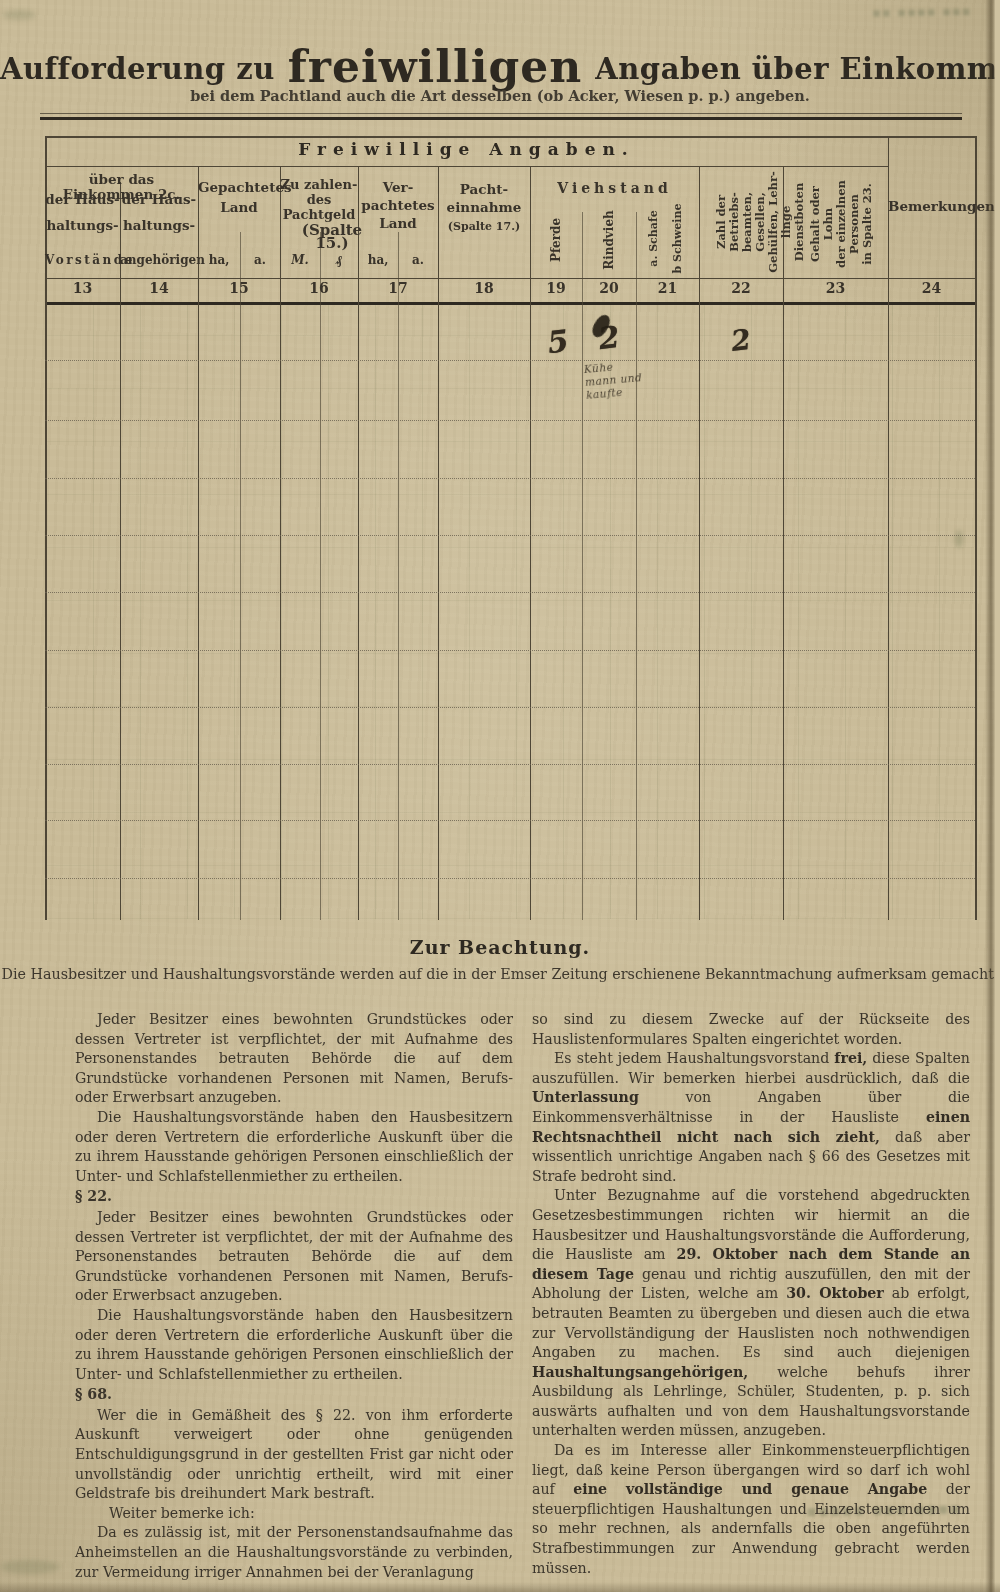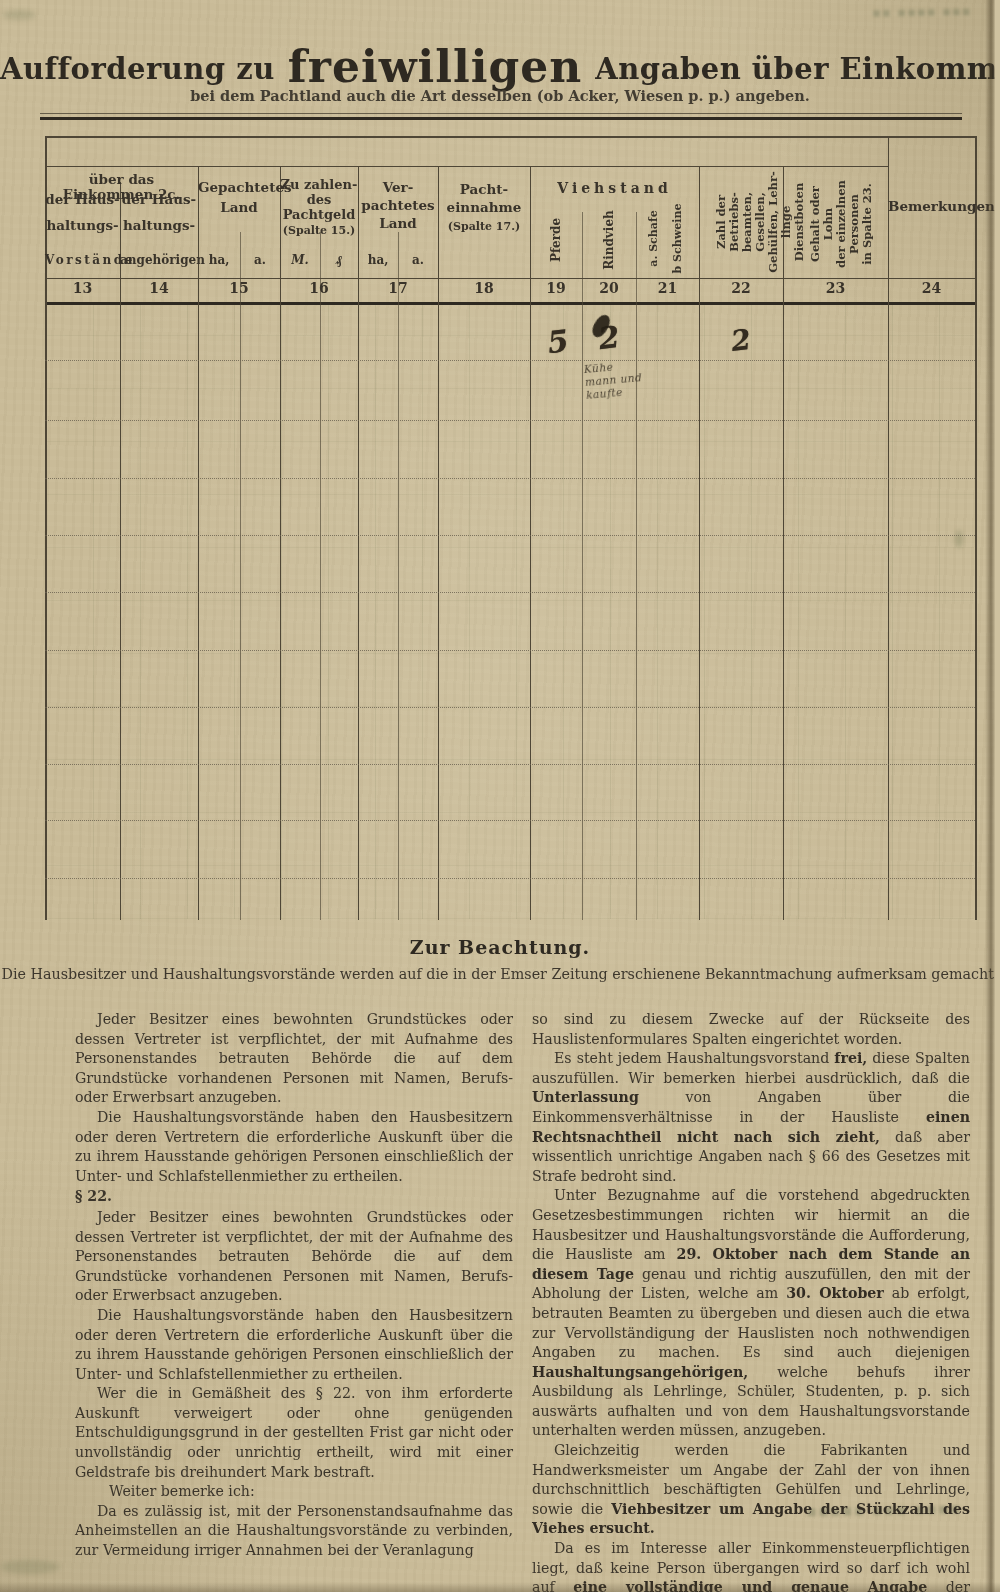--- a/index.html
+++ b/index.html
@@ -116,40 +116,41 @@
     <div class="vline thin" style="left:353px;top:96px;height:688px;"></div>
     <div class="vline" style="left:393px;top:30px;height:754px;"></div>
     <div class="vline" style="left:485px;top:30px;height:754px;"></div>
     <div class="vline thin" style="left:537px;top:76px;height:708px;"></div>
     <div class="vline thin" style="left:591px;top:76px;height:708px;"></div>
     <div class="vline" style="left:654px;top:30px;height:754px;"></div>
     <div class="vline" style="left:738px;top:30px;height:754px;"></div>
     <div class="vline" style="left:843px;top:0;height:784px;"></div>
     <div class="vline" style="left:930px;top:0;height:784px;width:1.5px;"></div>
 
+    <div class="band-title">Freiwillige Angaben.</div>
 
     <div class="cell h14" style="left:0;top:36px;width:153px;">über das Einkommen 2c.</div>
 
     <div class="cell h14" style="left:0;top:56px;width:75px;">der Haus-</div>
     <div class="cell h14" style="left:0;top:82px;width:75px;">haltungs-</div>
     <div class="cell h12 spaced" style="left:0;top:118px;width:75px;">Vorstände</div>
 
     <div class="cell h14" style="left:75px;top:56px;width:78px;">der Haus-</div>
     <div class="cell h14" style="left:75px;top:82px;width:78px;">haltungs-</div>
     <div class="cell h12" style="left:75px;top:118px;width:78px;">angehörigen</div>
 
     <div class="cell h14" style="left:153px;top:44px;width:82px;">Gepachtetes</div>
     <div class="cell h14" style="left:153px;top:64px;width:82px;">Land</div>
     <div class="cell h12" style="left:153px;top:118px;width:42px;">ha,</div>
     <div class="cell h12" style="left:195px;top:118px;width:40px;">a.</div>
 
     <div class="cell h12" style="left:235px;top:42px;width:78px;font-size:13px;">Zu zahlen-</div>
     <div class="cell h12" style="left:235px;top:57px;width:78px;font-size:13px;">des</div>
     <div class="cell h12" style="left:235px;top:72px;width:78px;font-size:13px;">Pachtgeld</div>
-    <div class="cell h12" style="left:235px;top:88px;width:78px;font-size:11px;">(Spalte 15.)</div>
+    <div class="cell h12" style="left:248px;top:88px;width:78px;font-size:15px;">(Spalte 15.)</div>
     <div class="cell h12" style="left:235px;top:118px;width:40px;font-style:italic;">M.</div>
     <div class="cell h12" style="left:275px;top:118px;width:38px;font-style:italic;">₰</div>
 
     <div class="cell h14" style="left:313px;top:44px;width:80px;">Ver-</div>
     <div class="cell h14" style="left:313px;top:62px;width:80px;">pachtetes</div>
     <div class="cell h14" style="left:313px;top:80px;width:80px;">Land</div>
     <div class="cell h12" style="left:313px;top:118px;width:40px;">ha,</div>
     <div class="cell h12" style="left:353px;top:118px;width:40px;">a.</div>
 
     <div class="cell h14" style="left:393px;top:46px;width:92px;text-align:center;">Pacht-</div>
@@ -216,29 +217,29 @@
 
   <div class="notice-head">Zur Beachtung.</div>
   <div class="notice-line">Die Hausbesitzer und Haushaltungsvorstände werden auf die in der Emser Zeitung erschienene Bekanntmachung aufmerksam gemacht.</div>
 
   <div class="tcol left-col">
     <p>Jeder Besitzer eines bewohnten Grundstückes oder dessen Vertreter ist verpflichtet, der mit Aufnahme des Personenstandes betrauten Behörde die auf dem Grundstücke vorhandenen Personen mit Namen, Berufs- oder Erwerbsart anzugeben.</p>
     <p>Die Haushaltungsvorstände haben den Hausbesitzern oder deren Vertretern die erforderliche Auskunft über die zu ihrem Hausstande gehörigen Personen einschließlich der Unter- und Schlafstellenmiether zu ertheilen.</p>
     <p class="shead">§ 22.</p>
     <p>Jeder Besitzer eines bewohnten Grundstückes oder dessen Vertreter ist verpflichtet, der mit der Aufnahme des Personenstandes betrauten Behörde die auf dem Grundstücke vorhandenen Personen mit Namen, Berufs- oder Erwerbsact anzugeben.</p>
     <p>Die Haushaltungsvorstände haben den Hausbesitzern oder deren Vertretern die erforderliche Auskunft über die zu ihrem Hausstande gehörigen Personen einschließlich der Unter- und Schlafstellenmiether zu ertheilen.</p>
+    <p class="shead">§ 68.</p>
     <p>Wer die in Gemäßheit des § 22. von ihm erforderte Auskunft verweigert oder ohne genügenden Entschuldigungsgrund in der gestellten Frist gar nicht oder unvollständig oder unrichtig ertheilt, wird mit einer Geldstrafe bis dreihundert Mark bestraft.</p>
     <p style="text-indent:34px;">Weiter bemerke ich:</p>
     <p><span>Da es zulässig ist, mit der Personenstandsaufnahme das Anheimstellen an die Haushaltungsvorstände zu verbinden, zur Vermeidung irriger Annahmen bei der Veranlagung </span></p>
   </div>
 
   <div class="tcol right-col">
     <p class="noind">so sind zu diesem Zwecke auf der Rückseite des Hauslistenformulares Spalten eingerichtet worden.</p>
     <p><span>Es steht jedem Haushaltungsvorstand </span><b>frei,</b><span> diese Spalten auszufüllen. Wir bemerken hierbei ausdrücklich, daß die </span><b>Unterlassung</b><span> von Angaben über die Einkommensverhältnisse in der Hausliste </span><b>einen Rechtsnachtheil nicht nach sich zieht,</b><span> daß aber wissentlich unrichtige Angaben nach § 66 des Gesetzes mit Strafe bedroht sind.</span></p>
     <p><span>Unter Bezugnahme auf die vorstehend abgedruckten Gesetzesbestimmungen richten wir hiermit an die Hausbesitzer und Haushaltungsvorstände die Aufforderung, die Hausliste am </span><b>29. Oktober nach dem Stande an diesem Tage</b><span> genau und richtig auszufüllen, den mit der Abholung der Listen, welche am </span><b>30. Oktober</b><span> ab erfolgt, betrauten Beamten zu übergeben und diesen auch die etwa zur Vervollständigung der Hauslisten noch nothwendigen Angaben zu machen.  Es sind auch diejenigen </span><b>Haushaltungsangehörigen,</b><span> welche behufs ihrer Ausbildung als Lehrlinge, Schüler, Studenten, p. p. sich auswärts aufhalten und von dem Haushaltungsvorstande unterhalten werden müssen, anzugeben.</span></p>
-    <p><span>Gleichzeitig werden die Fabrikanten und Handwerksmeister um Angabe der Zahl der von ihnen durchschnittlich beschäftigten Gehülfen und Lehrlinge, sowie die </span><b>Viehbesitzer um Angabe der Stückzahl des Viehes ersucht.</b></p>
     <p><span>Da es im Interesse aller Einkommensteuerpflichtigen liegt, daß keine Person übergangen wird so darf ich wohl auf </span><b>eine vollständige und genaue Angabe</b><span> der steuerpflichtigen Haushaltungen und Einzelsteuernden um so mehr rechnen, als andernfalls die oben angeführten Strafbestimmungen zur Anwendung gebracht werden müssen.</span></p>
 
   </div>
 
   <div class="edge-right"></div>
   <div class="edge-bottom"></div>
 </div>
 
 </body></html>

